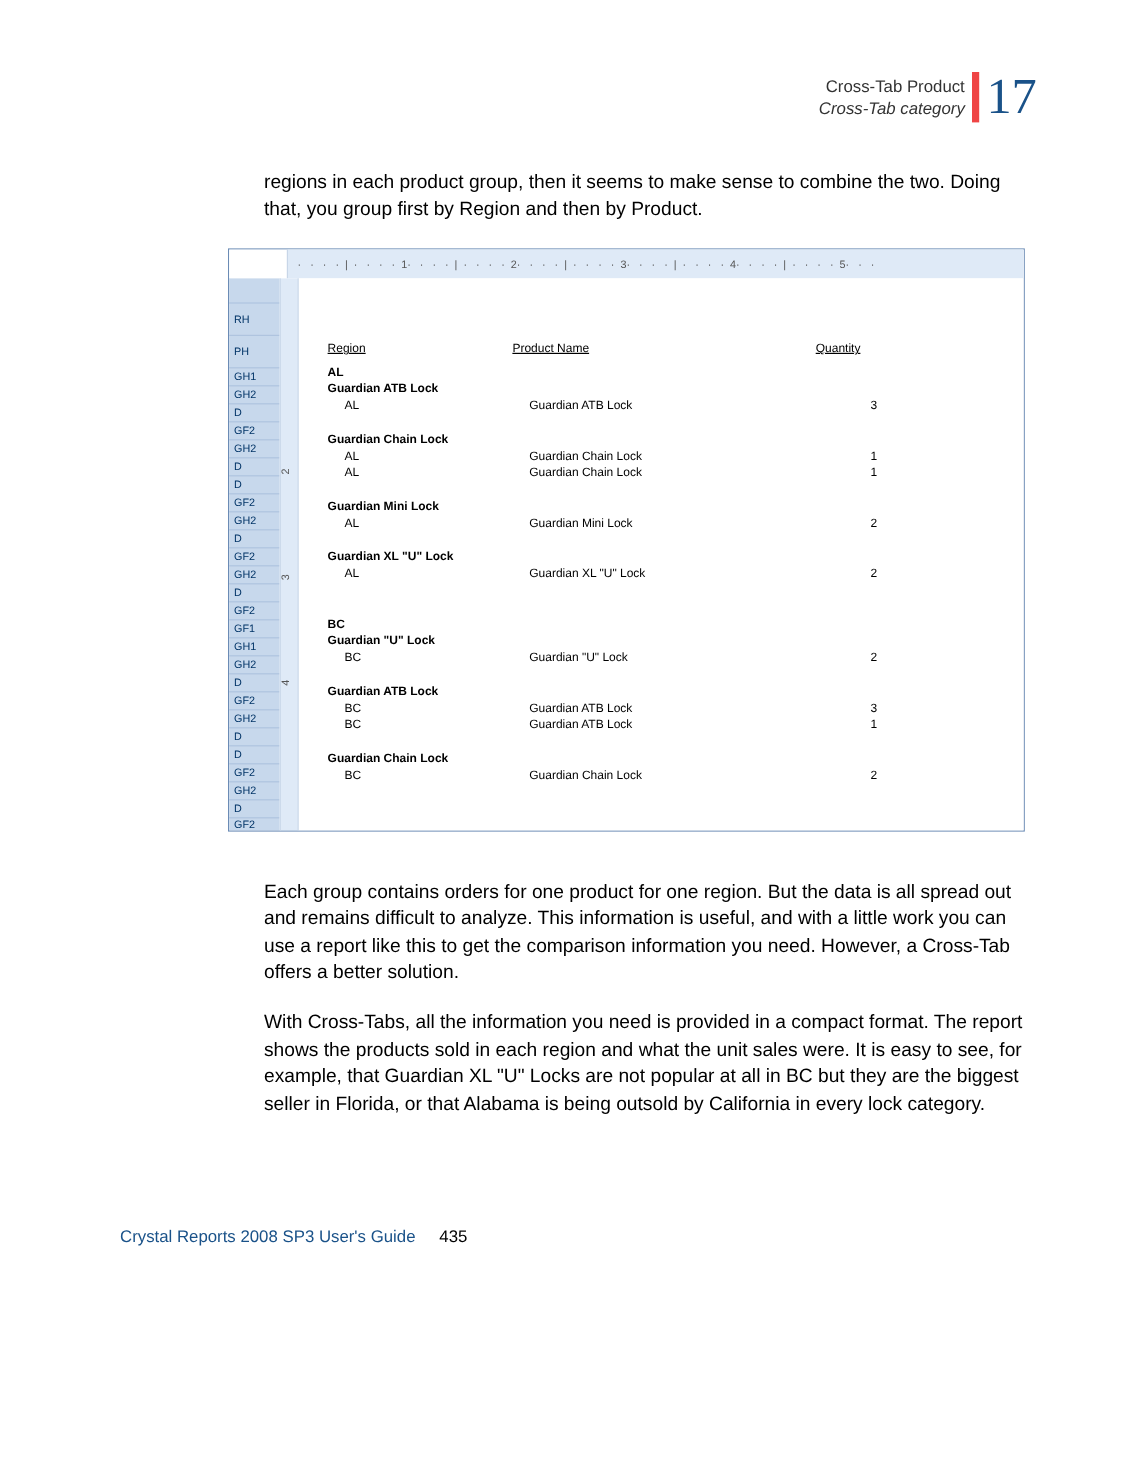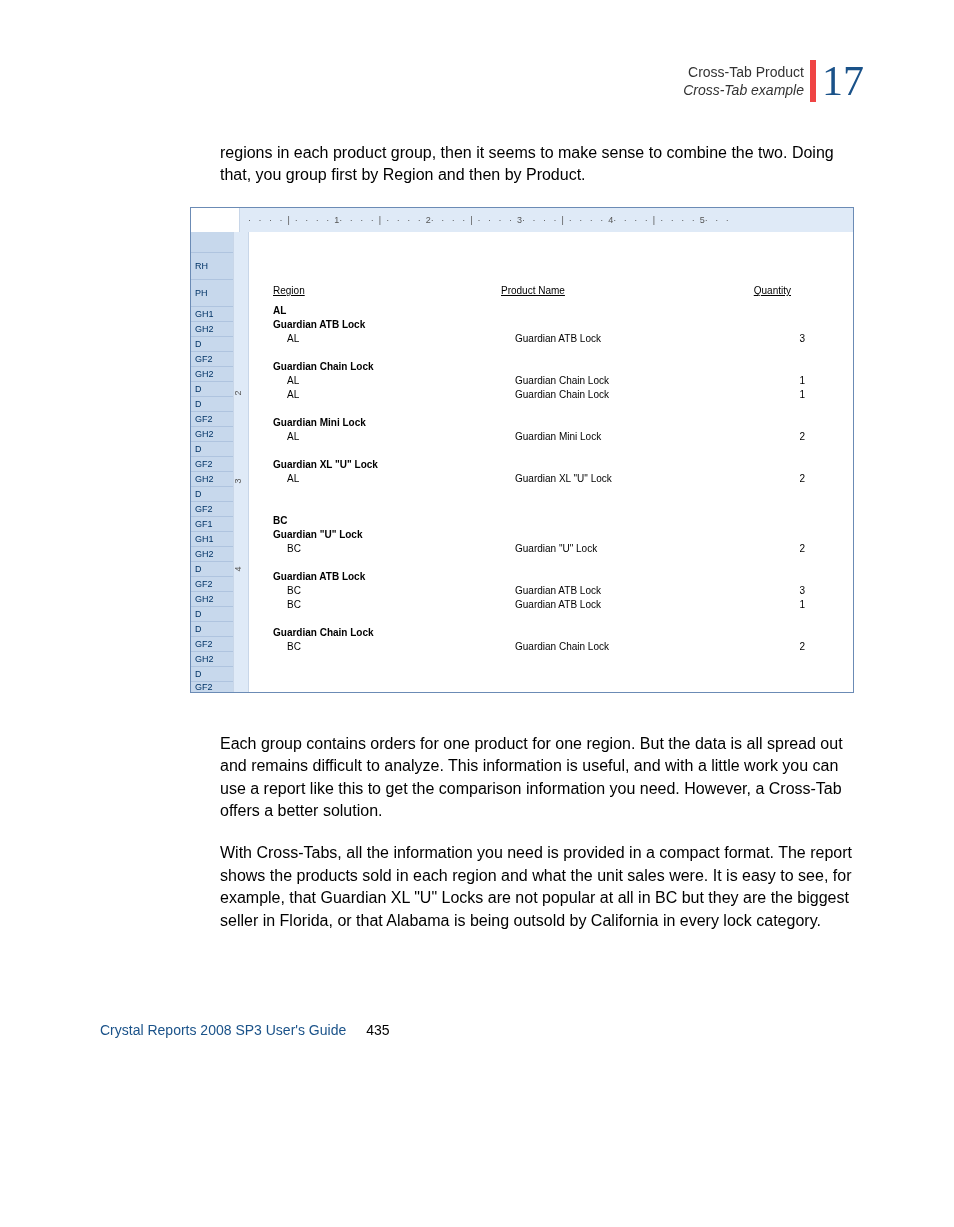--- a/index.html
+++ b/index.html
@@ -115,21 +115,21 @@
   }
   .sec.tall { height: 26px; }
   .sec.med { height: 20px; }
   .rline {
     height: 14px;
     display: flex;
     align-items: center;
   }
   .rline.tall { height: 26px; }
   .rline.med { height: 20px; }
-  .col-region { width: 228px; }
+  .col-region { width: 154px; }
   .col-product { width: 210px; }
   .col-qty { width: 80px; text-align: right; }
   .u { text-decoration: underline; }
   .bold { font-weight: bold; }
   .h2-title {
     font-family: Georgia, 'Times New Roman', serif;
     color: #1a5289;
     font-size: 28px;
     margin: 40px 0 24px 0;
     font-weight: normal;
@@ -143,21 +143,21 @@
   .footer .pnum { color: #000; margin-left: 16px; }
 </style>
 </head>
 <body>
 
 <div class="page">
 
   <div class="header-right">
     <div class="header-text">
       <div class="line1">Cross-Tab Product</div>
-      <div class="line2">Cross-Tab example</div>
+      <div class="line2">Cross-Tab category</div>
     </div>
     <div class="chapter-number">17</div>
   </div>
 
   <div class="body-text">regions in each product group, then it seems to make sense to combine the two. Doing that, you group first by Region and then by Product.</div>
 
   <div class="screenshot">
     <div class="ruler-row">
       <div class="ruler-corner"></div>
       <div class="ruler-h">

